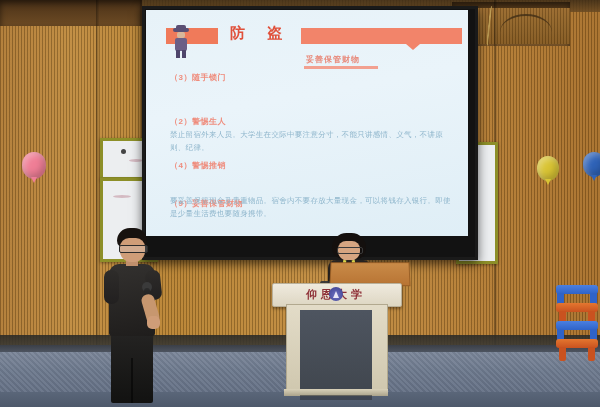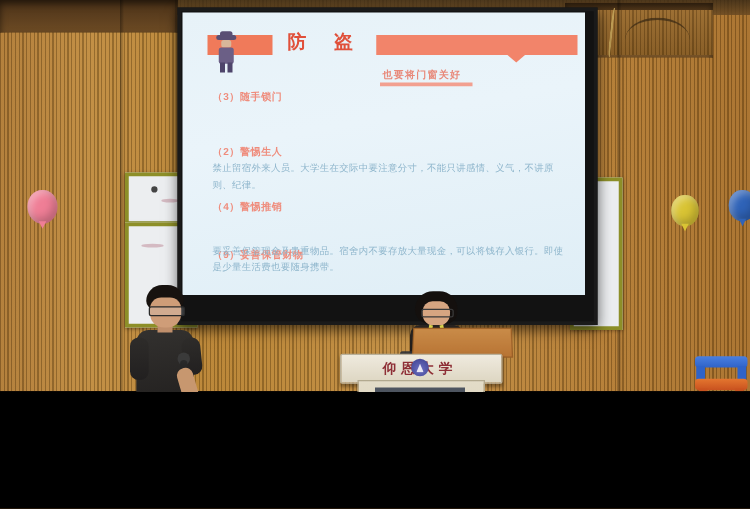--- a/index.html
+++ b/index.html
@@ -1,18 +1,18 @@
 <!DOCTYPE html>
 <html><head>
 <meta charset="utf-8">
 <style>
   html,body{margin:0;padding:0;background:#000;}
   body{font-family:"Liberation Sans",sans-serif;}
 
-  #scene{position:relative;width:600px;height:313px;overflow:hidden;background:#8a5a28;}
+  #scene{position:relative;width:600px;height:407px;overflow:hidden;background:#8a5a28;}
 
   
   .wall{position:absolute;inset:0;
     background:
       repeating-linear-gradient(90deg,
         rgba(0,0,0,.22) 0px, rgba(0,0,0,.22) 1px,
         rgba(255,255,255,.05) 1px, rgba(255,255,255,.05) 3px),
       linear-gradient(90deg,#b07a33 0%,#c08a3c 12%,#b9822f 30%,#c28c3f 55%,#b57c31 78%,#a86f28 100%);
   }
   .wall-dark-top{position:absolute;left:0;top:0;width:600px;height:12px;
@@ -217,21 +217,21 @@
           <div class="d-hat"></div>
         <div class="d-head"></div>
           <div class="d-body"></div>
         <div class="d-leg l"></div>
           <div class="d-leg r"></div>
       </div>
 
       <div class="banner-title">防 盗</div>
     </div>
 
-    <div class="subtitle">也要将门窗关好</div>
+    <div class="subtitle">妥善保管财物</div>
     <div class="subtitle-rule"></div>
 
     <div class="sec-head" style="top:62px">（3）随手锁门</div>
 
     <div class="sec-head" style="top:106px">（2）警惕生人</div>
     <div class="sec-body" style="top:118px">禁止留宿外来人员。大学生在交际中要注意分寸，不能只讲感情、义气，不讲原则、纪律。</div>
 
     <div class="sec-head" style="top:150px">（4）警惕推销</div>
 
     <div class="sec-head" style="top:188px">（9）妥善保管财物</div>

